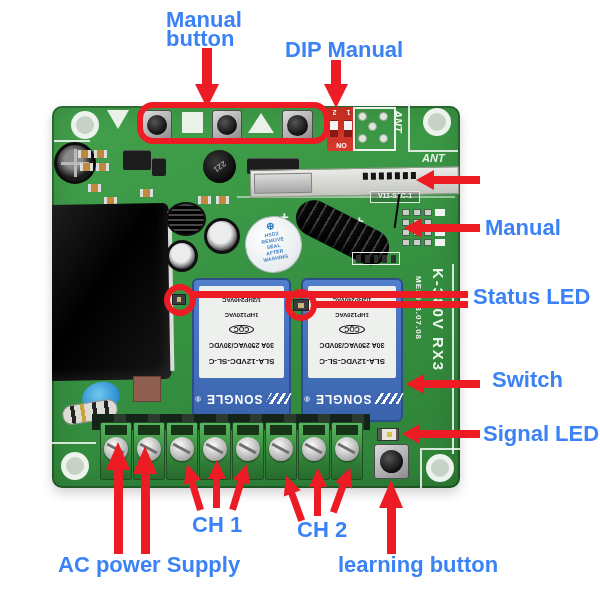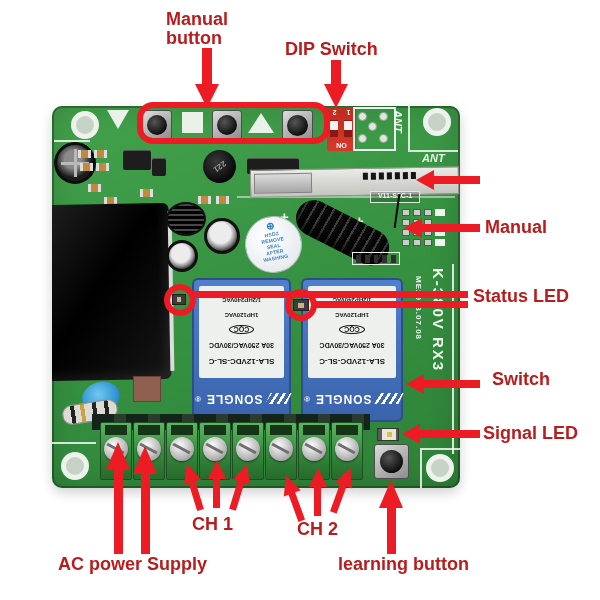--- a/index.html
+++ b/index.html
@@ -1,20 +1,20 @@
 <!DOCTYPE html>
 <html><head>
 <meta charset="utf-8">
 <style>
   html,body{margin:0;padding:0;background:#fff;}
   .stage{position:relative;width:600px;height:600px;background:#ffffff;
          font-family:"Liberation Sans",sans-serif;overflow:hidden;}
   .abs{position:absolute;}
   
-  .lbl{position:absolute;font-weight:bold;color:#b91c1c;font-size:18px;line-height:19px;white-space:nowrap;}
+  .lbl{position:absolute;font-weight:bold;color:#3b82f6;font-size:22px;line-height:19px;white-space:nowrap;}
   .shaft{position:absolute;background:#ed1c24;}
   .head-down{position:absolute;width:0;height:0;border-left:12px solid transparent;border-right:12px solid transparent;border-top:24px solid #ed1c24;}
   .head-left{position:absolute;width:0;height:0;border-top:10px solid transparent;border-bottom:10px solid transparent;border-right:18px solid #ed1c24;}
   .head-up{position:absolute;width:0;height:0;border-left:12px solid transparent;border-right:12px solid transparent;border-bottom:28px solid #ed1c24;}
   .arrow-up-sm{position:absolute;width:24px;height:48px;}
   .arrow-up-sm .h{position:absolute;left:3px;top:0;width:0;height:0;border-left:9px solid transparent;border-right:9px solid transparent;border-bottom:19px solid #ed1c24;}
   .arrow-up-sm .s{position:absolute;left:8px;top:17px;width:7px;height:31px;background:#ed1c24;}
   .hline{position:absolute;background:#ed1c24;height:7px;}
   
   .pcb{position:absolute;left:52px;top:106px;width:408px;height:382px;border-radius:10px;
@@ -359,21 +359,21 @@
   <div class="hline" style="left:194px;top:291px;width:274px;"></div>
   <div class="hline" style="left:316px;top:301px;width:152px;"></div>
 
   <div class="lbl" style="left:166px;top:10px;">
     <div>Manual</div>
     <div>button</div>
   </div>
   <div class="shaft" style="left:202px;top:48px;width:10px;height:38px;"></div>
   <div class="head-down" style="left:195px;top:84px;"></div>
 
-  <div class="lbl" style="left:285px;top:40px;">DIP Switch</div>
+  <div class="lbl" style="left:285px;top:40px;">DIP Manual</div>
   <div class="shaft" style="left:331px;top:60px;width:10px;height:26px;"></div>
   <div class="head-down" style="left:324px;top:84px;"></div>
 
   <div class="shaft" style="left:432px;top:176px;width:48px;height:8px;"></div>
   <div class="head-left" style="left:416px;top:170px;"></div>
 
   <div class="lbl" style="left:485px;top:218px;">Manual</div>
   <div class="shaft" style="left:421px;top:224px;width:59px;height:8px;"></div>
   <div class="head-left" style="left:404px;top:218px;"></div>
 

